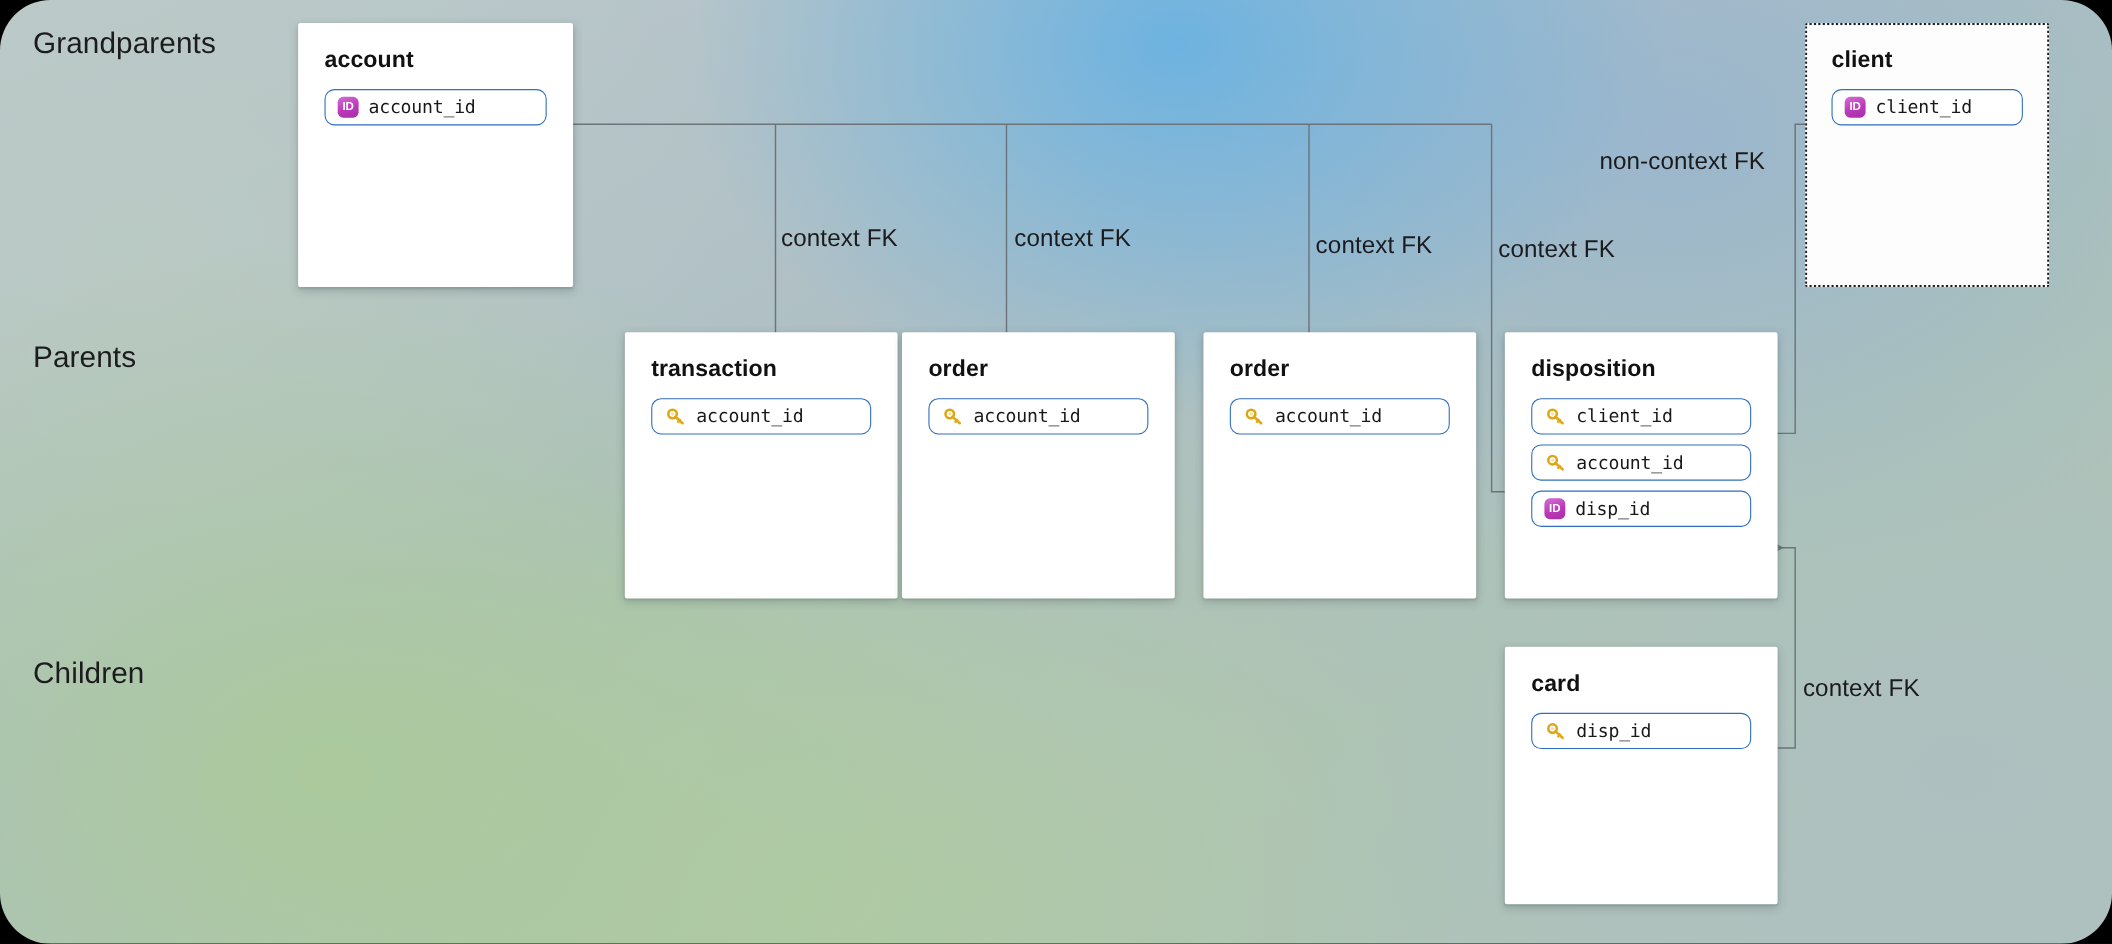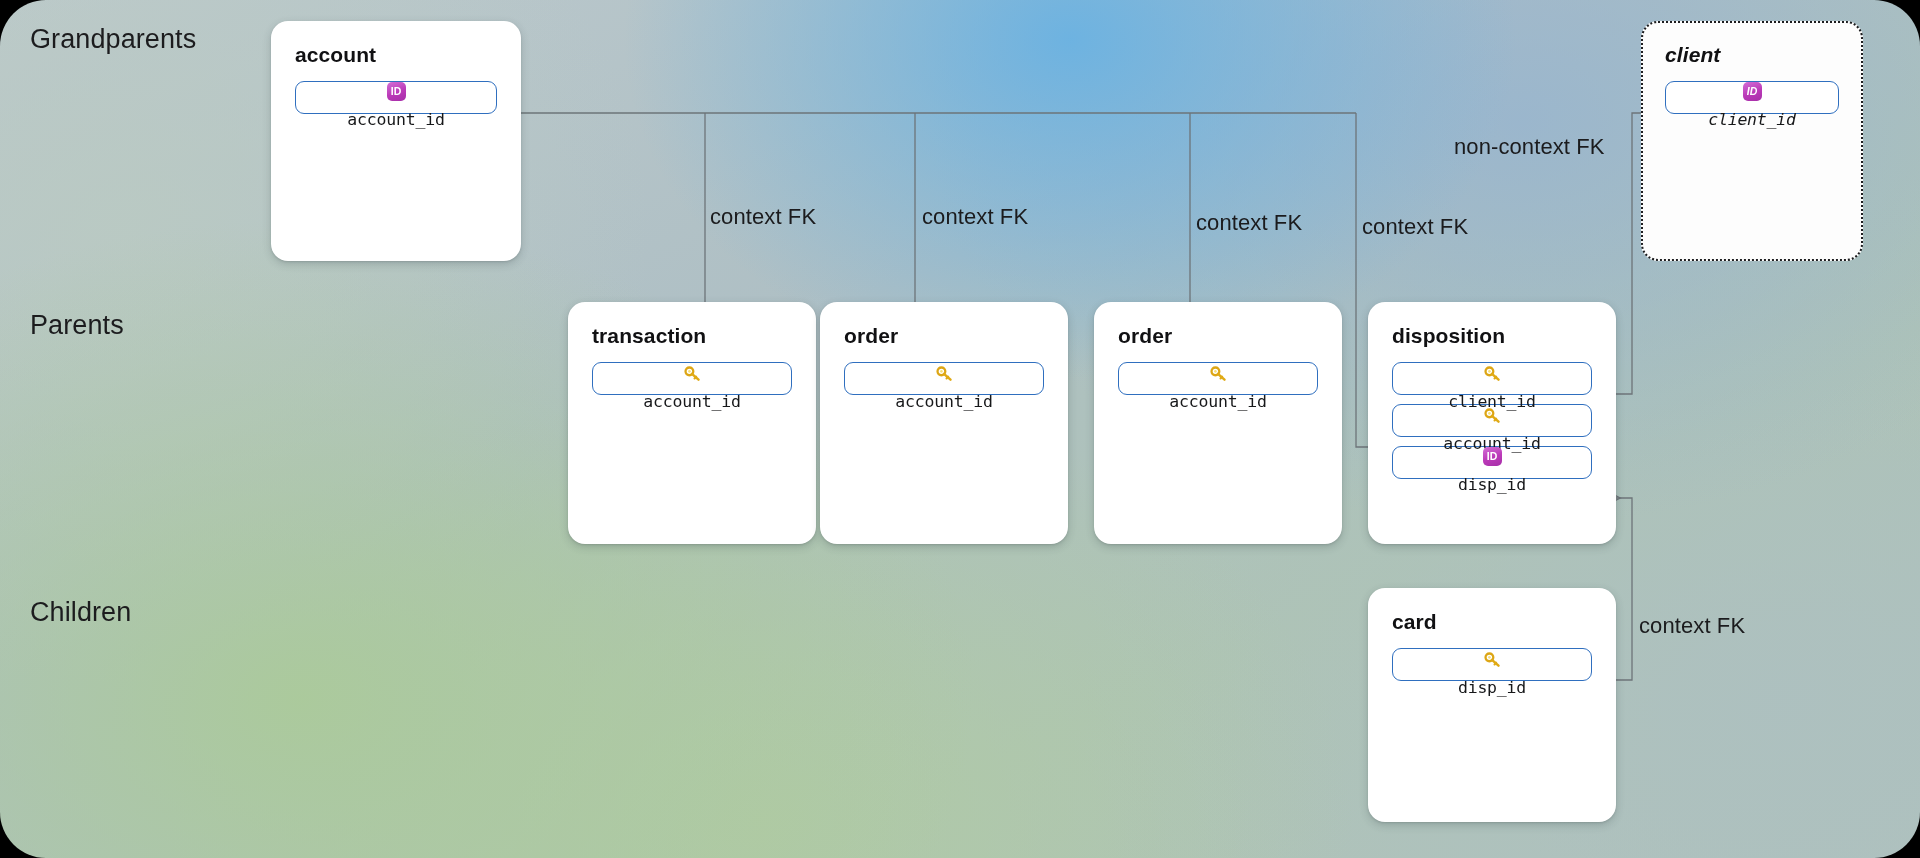--- a/index.html
+++ b/index.html
@@ -63,30 +63,29 @@
     color: #1b1b1d;
     white-space: nowrap;
     letter-spacing: .1px;
     text-align: right;
   }
 
   
   .card {
     position: absolute;
     background: #ffffff;
-    border-radius: 17px;
+    border-radius: 2px;
     box-shadow: 0 3px 9px rgba(40,55,60,0.22), 0 1px 2px rgba(40,55,60,0.14);
     padding: 22px 24px 0 24px;
   }
   .card.dotted {
     background: #fdfdfd;
     border: 2.5px dotted #1d1d1f;
     box-shadow: none;
     padding: 20px 22px 0 22px;
-    font-style: italic;
   }
 
   .card-title {
     font-size: 21px;
     font-weight: bold;
     color: #111113;
     letter-spacing: .1px;
     margin-bottom: 14px;
     white-space: nowrap;
   }
@@ -95,21 +94,20 @@
   .field {
     display: flex;
     align-items: center;
     gap: 9px;
     height: 33px;
     padding: 0 11px;
     border: 1.6px solid #2f6fbf;
     border-radius: 9px;
     background: #fff;
     margin-bottom: 9px;
-    flex-direction: column;
   }
   .field-name {
     font-family: "DejaVu Sans Mono", "Liberation Mono", monospace;
     font-size: 16.5px;
     color: #17181a;
     letter-spacing: -0.2px;
     white-space: nowrap;
   }
 
   

